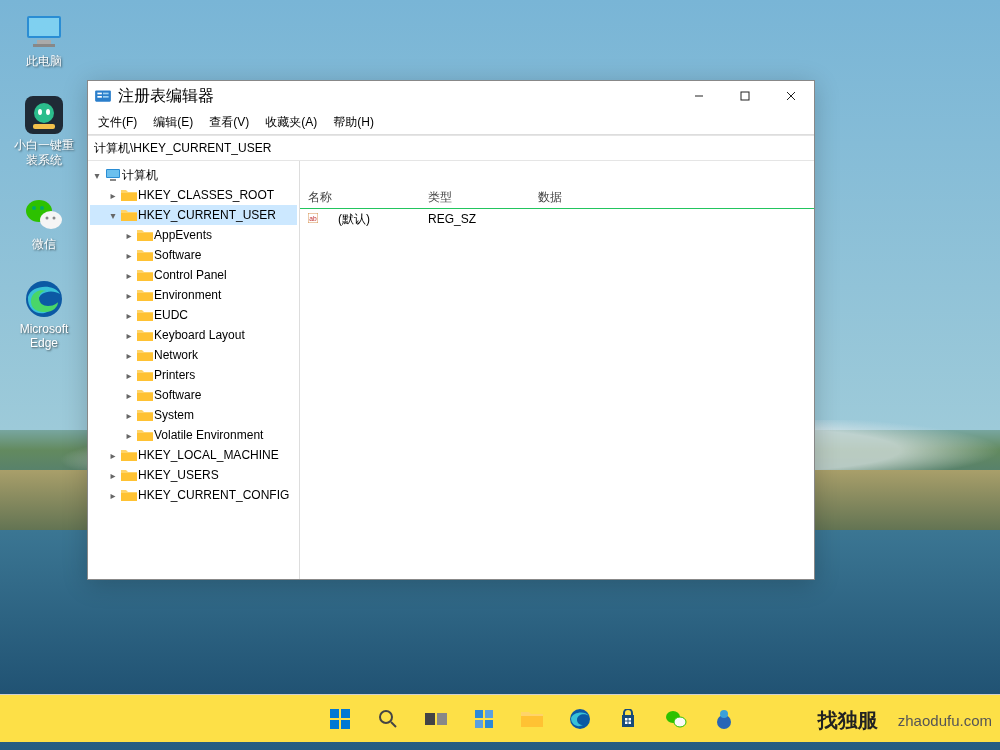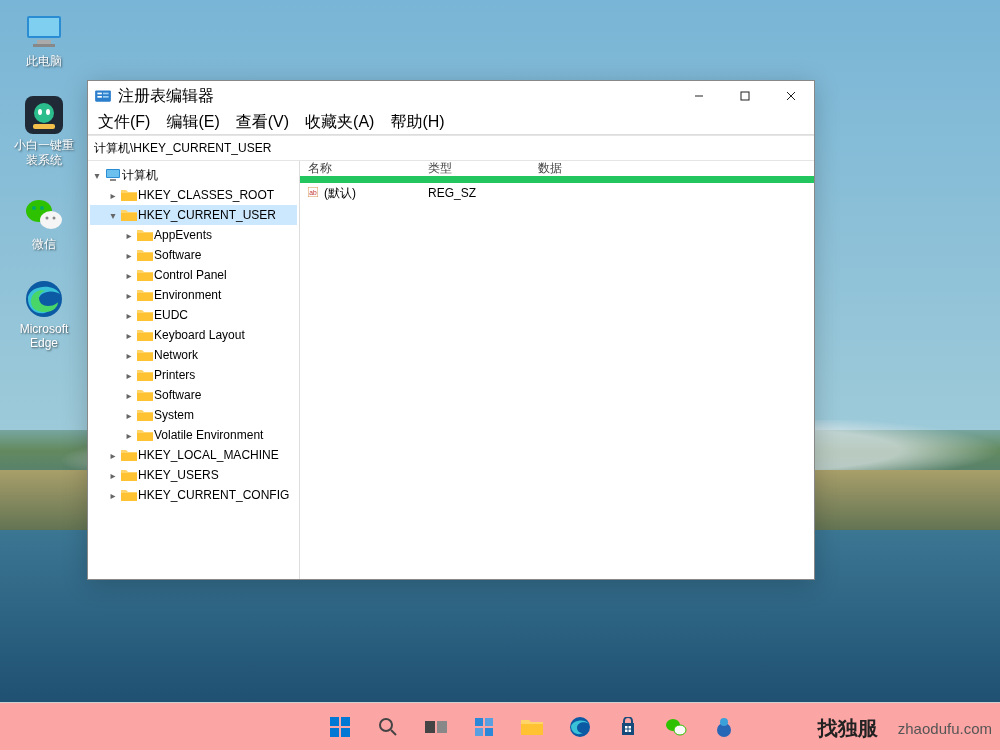--- a/index.html
+++ b/index.html
@@ -11,37 +11,37 @@
 .desktop-icons { position:absolute; top:10px; left:10px; display:flex; flex-direction:column; gap:26px; }
 .dicon { width:68px; display:flex; flex-direction:column; align-items:center; gap:2px; cursor:pointer; }
 .dicon-img { width:42px; height:42px; display:flex; align-items:center; justify-content:center; font-size:34px; }
 .dicon-label { color:#fff; font-size:12px; text-align:center; text-shadow:1px 1px 2px rgba(0,0,0,.6); line-height:1.2; }
 .win { position:absolute; top:80px; left:87px; width:728px; height:500px; background:#fff; border:1px solid #888; box-shadow:0 4px 24px rgba(0,0,0,.2); display:flex; flex-direction:column; }
 .titlebar { height:30px; display:flex; align-items:center; padding-left:6px; }
 .titlebar .tico { width:18px; height:18px; margin-right:6px; }
 .titlebar .ttitle { font-size:16px; flex:1; }
 .winctrl { display:flex; height:100%; }
 .winctrl div { width:46px; display:flex; align-items:center; justify-content:center; cursor:pointer; font-size:11px; }
-.menubar { height:24px; display:flex; align-items:center; gap:16px; padding-left:10px; font-size:16px; border-bottom:1px solid #ddd; }
+.menubar { height:24px; display:flex; align-items:center; gap:16px; padding-left:10px; font-size:12px; border-bottom:1px solid #ddd; }
 .menubar span { cursor:pointer; }
 .addr { height:26px; border-top:1px solid #e5e5e5; border-bottom:1px solid #e5e5e5; display:flex; align-items:center; padding:0 6px; font-size:12px; }
 .addr input { flex:1; border:none; outline:none; font-size:12px; }
 .body { flex:1; display:flex; }
 .tree { width:212px; border-right:1px solid #ddd; padding:4px 2px; overflow:auto; font-size:12px; }
 .tree-row { display:flex; align-items:center; height:20px; white-space:nowrap; cursor:pointer; }
 .tree-row.sel { background:#cce8ff; }
 .chev { width:14px; text-align:center; color:#666; font-size:10px; }
 .fico { width:18px; height:16px; display:flex; align-items:center; justify-content:center; }
 .list { flex:1; font-size:12px; }
-.list-head { display:flex; height:22px; align-items:center; border-bottom:7px solid #22c55e; color:#444; }
+.list-head { display:flex; height:22px; align-items:center; border-bottom:1px solid #22c55e; color:#444;margin-top:26px; }
 .list-head div,.list-row div { padding-left:8px; }
 .c1 { width:120px; } .c2 { width:110px; } .c3 { flex:1; }
 .list-row { display:flex; height:20px; align-items:center; cursor:pointer; }
-.list-row .c1 { display:flex; align-items:center; gap:6px; }
-.taskbar { position:absolute; bottom:0; left:0; right:0; height:48px; background:#fca5a5; border-top:1px solid #d0d0d0; display:flex; align-items:center; }
+.list-row .c1 { display:flex; align-items:center; gap:20px; }
+.taskbar { position:absolute; bottom:8px; left:0; right:0; height:48px; background:#fde047; border-top:1px solid #d0d0d0; display:flex; align-items:center; }
 .tb-center { display:flex; gap:8px; margin-left:320px; }
 .tb-btn { width:40px; height:40px; display:flex; align-items:center; justify-content:center; cursor:pointer; font-size:22px; border-radius:4px; }
 .tb-right { position:absolute; right:8px; bottom:8px; font-size:15px; color:#222; display:flex; align-items:center; gap:20px; }
 .folder-svg { width:16px; height:14px; }
 .pc-svg { width:16px; height:14px; }
 .reg-svg { width:10px; height:10px; }
 </style>
 </head>
 <body>
 

